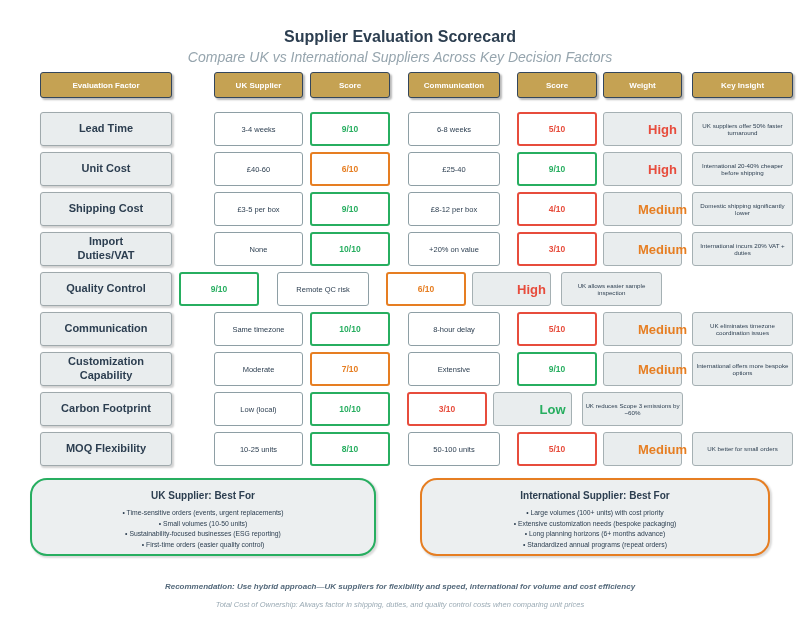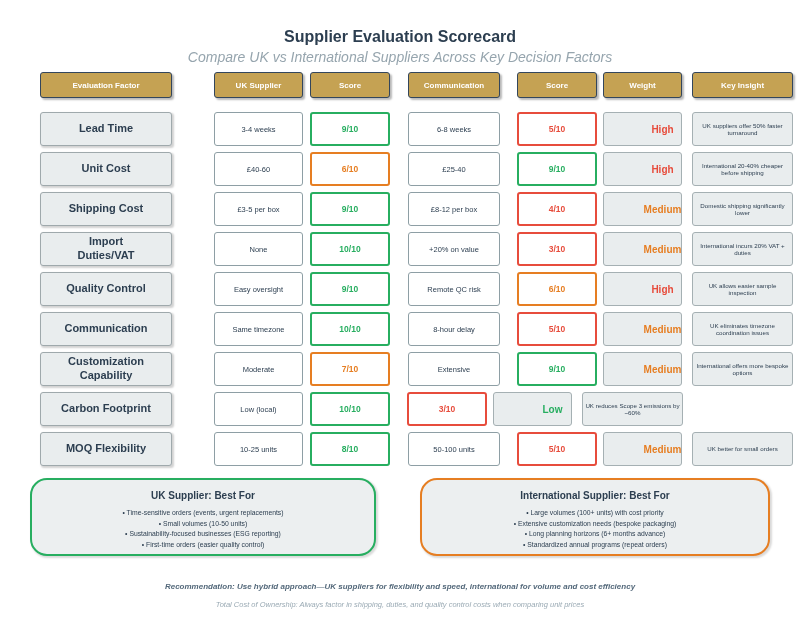--- a/index.html
+++ b/index.html
@@ -22,21 +22,21 @@
 
   .header-row{margin-top:9px;height:26px;}
   .head-box{background:#c5a253;border:1.5px solid #33465c;color:#ffffff;font-weight:bold;font-size:8px;box-shadow:2px 2px 2px rgba(0,0,0,0.28);}
 
   .rows{margin-top:14px;}
   .row{height:34px;margin-bottom:6px;}
   .factor-box{background:#e9edee;border:1.5px solid #9fa9ac;font-weight:bold;font-size:11px;color:#2c3e50;box-shadow:1.5px 1.5px 2px rgba(0,0,0,0.18);}
   .factor-box span{display:inline-block;max-width:92px;line-height:1.25;}
   .value-box{background:#ffffff;border:1.2px solid #8e9fa5;font-size:7.5px;color:#2c3e50;}
   .score-box{background:#ffffff;border:2px solid var(--c,#27ae60);color:var(--c,#27ae60);font-weight:bold;font-size:8.5px;}
-  .weight-box{background:#e9edee;border:1.2px solid #a5b0b3;color:var(--c,#2c3e50);font-weight:bold;font-size:10px;padding-left:40px;}
+  .weight-box{background:#e9edee;border:1.2px solid #a5b0b3;color:var(--c,#2c3e50);font-weight:bold;font-size:13px;padding-left:40px;}
   .insight-box{background:#e9edee;border:1.2px solid #a5b0b3;font-size:6.2px;color:#2c3e50;padding:0 2px;line-height:1.2;}
 
   .summaries{display:flex;justify-content:space-between;padding:0 30px;margin-top:12px;}
   .summary-box{box-sizing:border-box;height:78px;border:2.5px solid var(--c,#27ae60);border-radius:17px;background:#eceff0;box-shadow:1.5px 1.5px 2px rgba(0,0,0,0.15);}
   .summary-box.uk{width:346px;}
   .summary-box.intl{width:350px;}
   .summary-title{margin-top:10px;text-align:center;font-size:10px;font-weight:bold;color:#2c3e50;}
   .summary-bullets{margin-top:7px;text-align:center;font-size:6.8px;color:#2c3e50;line-height:1.55;}
 
   .footer-rec{margin-top:26px;text-align:center;font-size:8px;font-weight:bold;font-style:italic;color:#53687a;}
@@ -106,21 +106,20 @@
       <div class="box value-box c4">+20% on value</div>
       <div class="box score-box c5" style="--c: #e74c3c;">3/10</div>
       <div class="box weight-box c6" style="--c: #e67e22;">Medium</div>
       <div class="box insight-box c7">International incurs 20% VAT + duties</div>
     </div>
 
     <div class="grid-row row">
       <div class="box factor-box c1">
           <span>Quality Control</span>
         </div>
-      <div class="box value-box c2">Easy oversight</div>
       <div class="box score-box c3" style="--c: #27ae60;">9/10</div>
       <div class="box value-box c4">Remote QC risk</div>
       <div class="box score-box c5" style="--c: #e67e22;">6/10</div>
       <div class="box weight-box c6" style="--c: #e74c3c;">High</div>
       <div class="box insight-box c7">UK allows easier sample inspection</div>
     </div>
 
     <div class="grid-row row">
       <div class="box factor-box c1">
           <span>Communication</span>

